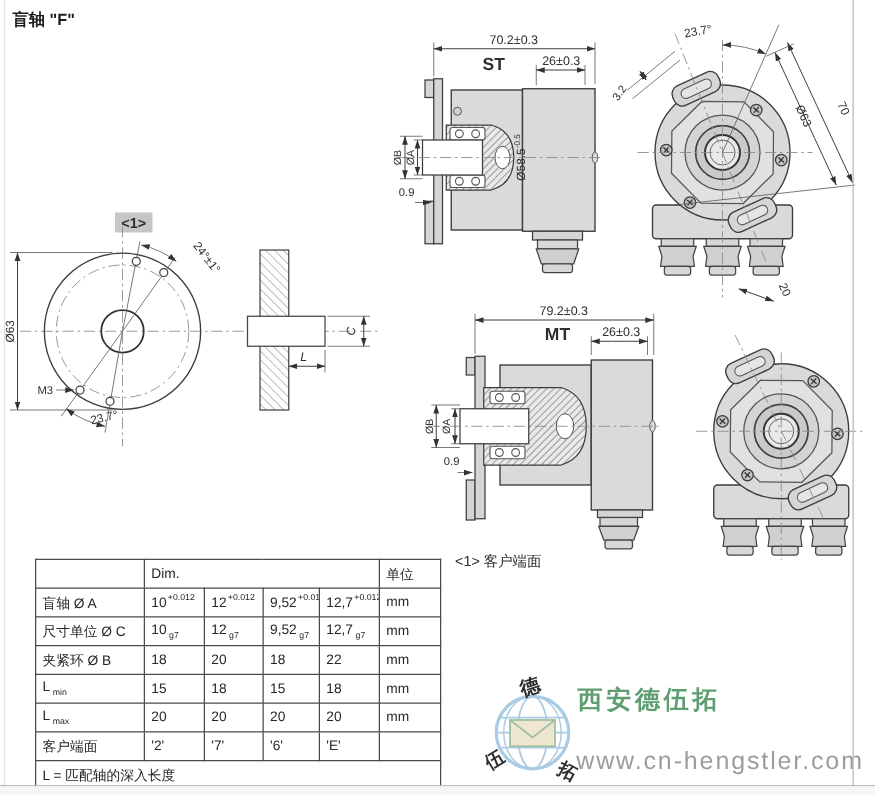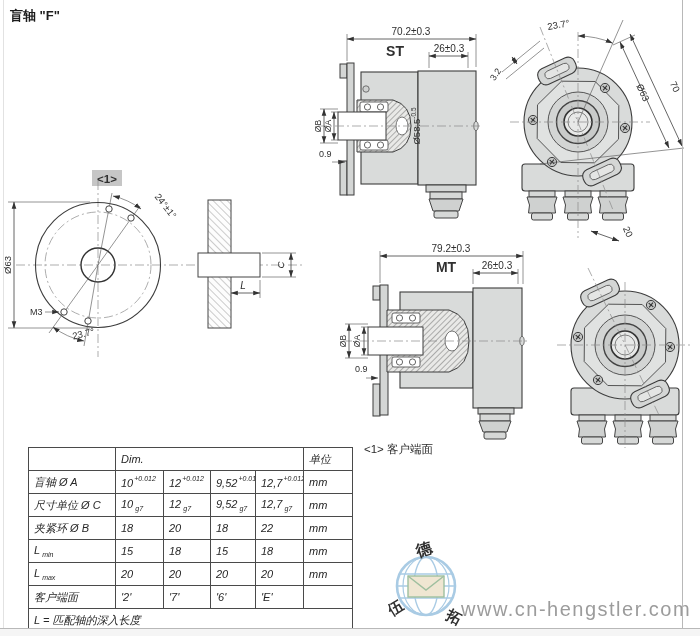--- a/index.html
+++ b/index.html
@@ -12,21 +12,21 @@
   .ol{fill:none;stroke:#3d3d3d;stroke-width:1.1;}
   .body1{fill:#d9dbda;stroke:#3d3d3d;stroke-width:1.1;}
   .body2{fill:#d4d6d5;stroke:#3d3d3d;stroke-width:1;}
   .cl{stroke:#8a8a8a;stroke-width:0.7;fill:none;stroke-dasharray:9 3 2 3;}
   .thin{stroke:#5a5a5a;stroke-width:0.65;fill:none;}
   .dim{stroke:#3f3f3f;stroke-width:0.8;fill:none;}
   .dt{font-size:10px;} .dts{font-size:9.5px;} .dtx{font-size:9px;}
   .lblbig{font-size:14px;font-weight:bold;}
   
   table.spec{position:absolute;left:28px;top:447px;width:324px;border-collapse:collapse;
-     font-size:11px;color:#262626;table-layout:fixed;font-style:italic;}
+     font-size:11px;color:#262626;table-layout:fixed;}
   table.spec td{border:1px solid #4a4a4a;padding:2px 5px;height:18px;vertical-align:middle;
      white-space:nowrap;overflow:hidden;}
   table.spec sup{font-size:7px;position:relative;top:-1px;margin-left:1px;}
   table.spec sub{font-size:7px;margin-left:2px;}
   
   .wm-company{left:462px;top:546px;font-size:20px;font-weight:bold;letter-spacing:3px;color:#5f9e71;}
   .wm-phone{left:461px;top:566px;font-size:27px;letter-spacing:1px;color:#a3c9e9;}
   .wm-web{left:461px;top:598px;font-size:20px;letter-spacing:1.5px;color:#9c9c9c;}
   .wm-unit{left:592px;top:635px;font-size:12px;color:#1d4ed8;}
   .bline{background:#b8b8b8;}
@@ -364,20 +364,21 @@
     <line x1="9" y1="46" x2="67" y2="46" stroke="#a9cbe4" stroke-width="1.4"></line>
     <line x1="11" y1="58" x2="65" y2="58" stroke="#a9cbe4" stroke-width="1.4"></line>
     <g>
       <rect x="20" y="36" width="36" height="21" fill="#efe6d2" stroke="#9fbf9f" stroke-width="1.4"></rect>
       <path d="M20,36 L38,50 L56,36" fill="none" stroke="#9fbf9f" stroke-width="1.4"></path>
     </g>
     <text x="30" y="17" font-size="16" fill="#7fa884" font-weight="bold" transform="rotate(-18 30 17)">德</text>
     <text x="4" y="76" font-size="15" fill="#7fa884" font-weight="bold" transform="rotate(-32 4 76)">伍</text>
     <text x="57" y="78" font-size="15" fill="#7fa884" font-weight="bold" transform="rotate(28 57 78)">拓</text>
   </svg>
+  <div class="abs wm-company">西安德伍拓</div>
   <div class="abs wm-web">www.cn-hengstler.com</div>
   <div class="abs wm-unit">尺寸单位：mm</div>
 
   <div class="abs bline b-right"></div>
   <div class="abs b-left"></div>
   <div class="abs bline b-bottom"></div>
   <div class="abs b-strip"></div>
 
 </div>
 

